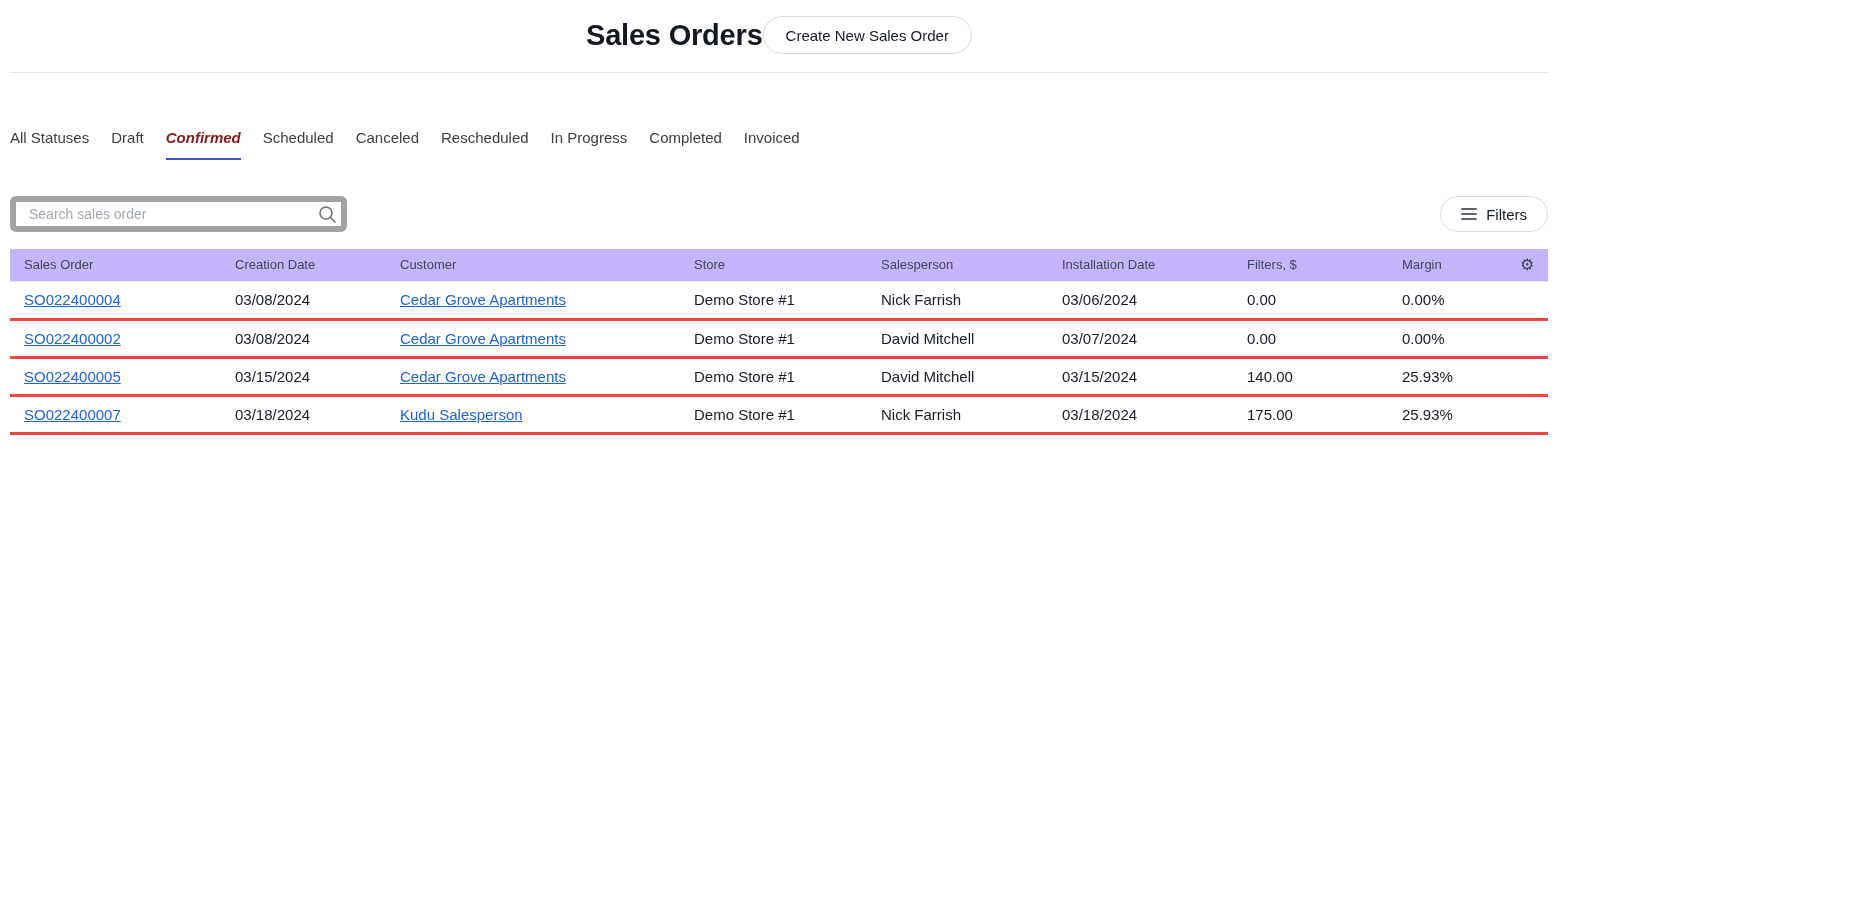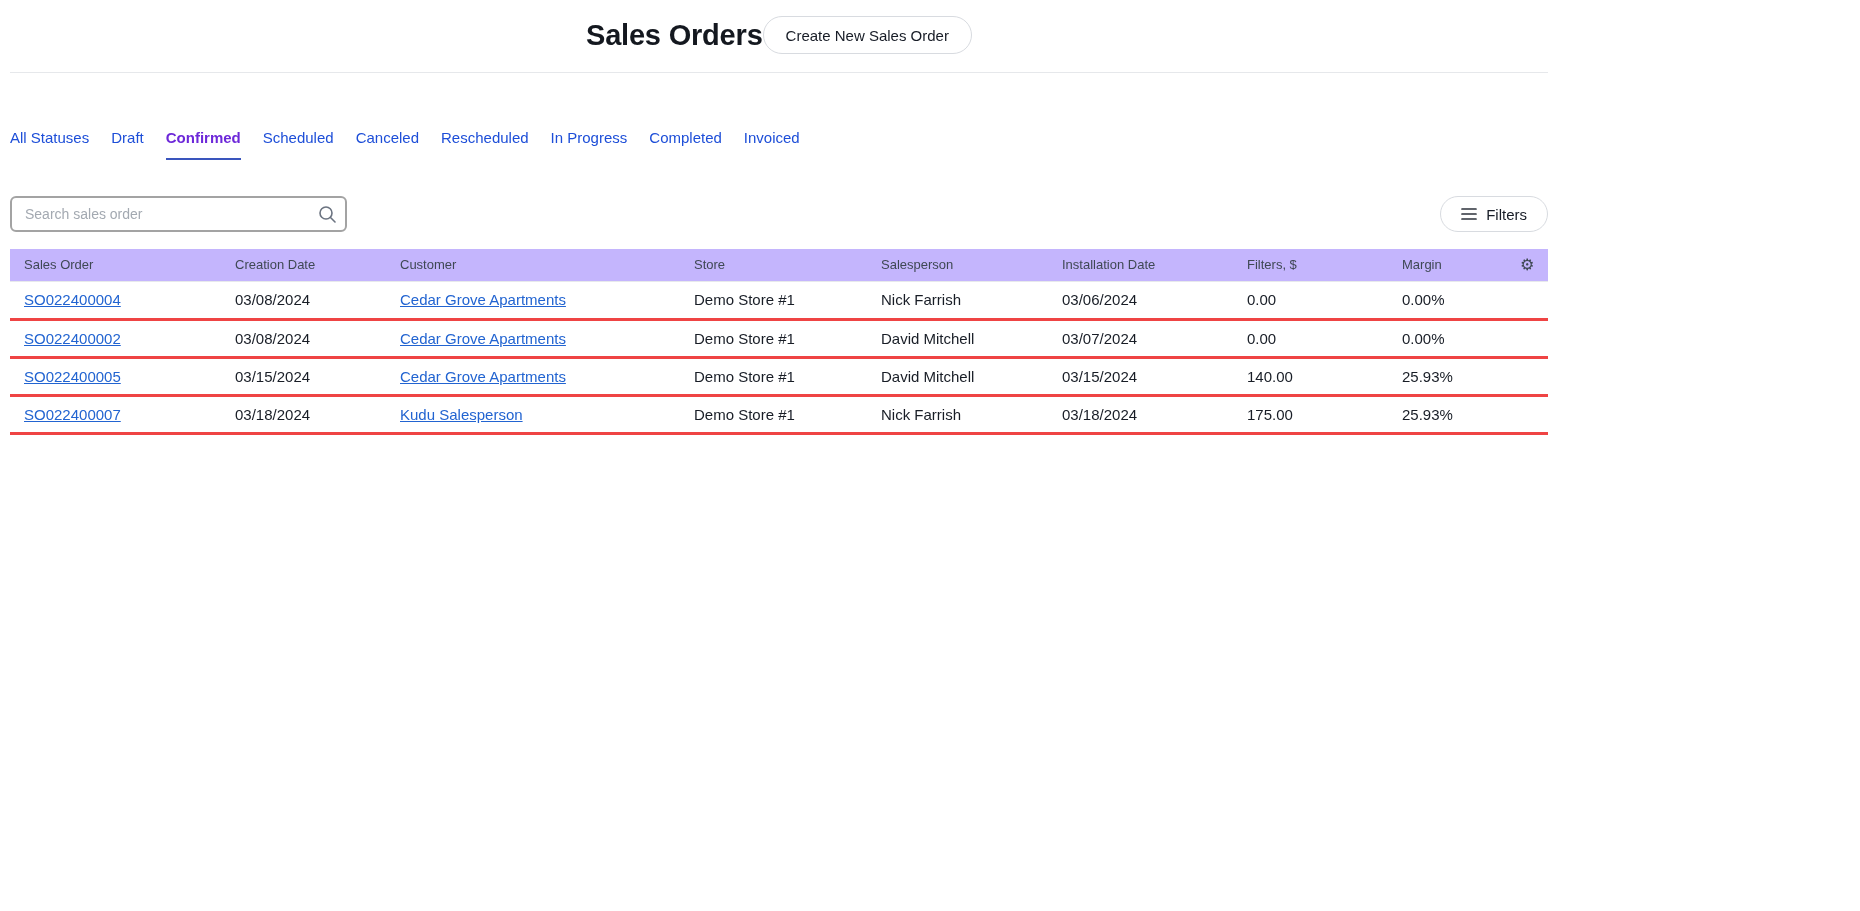--- a/index.html
+++ b/index.html
@@ -52,46 +52,47 @@
   }
 
   
   .tabs {
     display: flex;
     column-gap: 22px;
     margin-top: 56px;
   }
   .tab {
     font-size: 15px;
-    color: #1d4ed8;
+    color: #404040;
     padding-bottom: 12px;
     border-bottom: 2px solid transparent;
     cursor: pointer;
     white-space: nowrap;
   }
   .tab.active {
-    color: #6d28d9;
+    color: #7f1d1d;
     font-weight: 700;
     border-bottom-color: #3a55bd;
+    font-style: italic;
   }
 
   
   .toolbar {
     margin-top: 36px;
     display: flex;
     align-items: center;
   }
   .search-box {
     position: relative;
     width: 337px;
   }
   .search-box input {
     width: 100%;
     height: 36px;
-    border: 2px solid #a3a3a3;
+    border: 6px solid #a3a3a3;
     border-radius: 6px;
     padding: 0 36px 0 13px;
     font-family: "Liberation Sans", sans-serif;
     font-size: 14px;
     color: #171c26;
     outline: none;
   }
   .search-box input::placeholder { color: #a3a9b1; }
   .search-icon {
     position: absolute;

